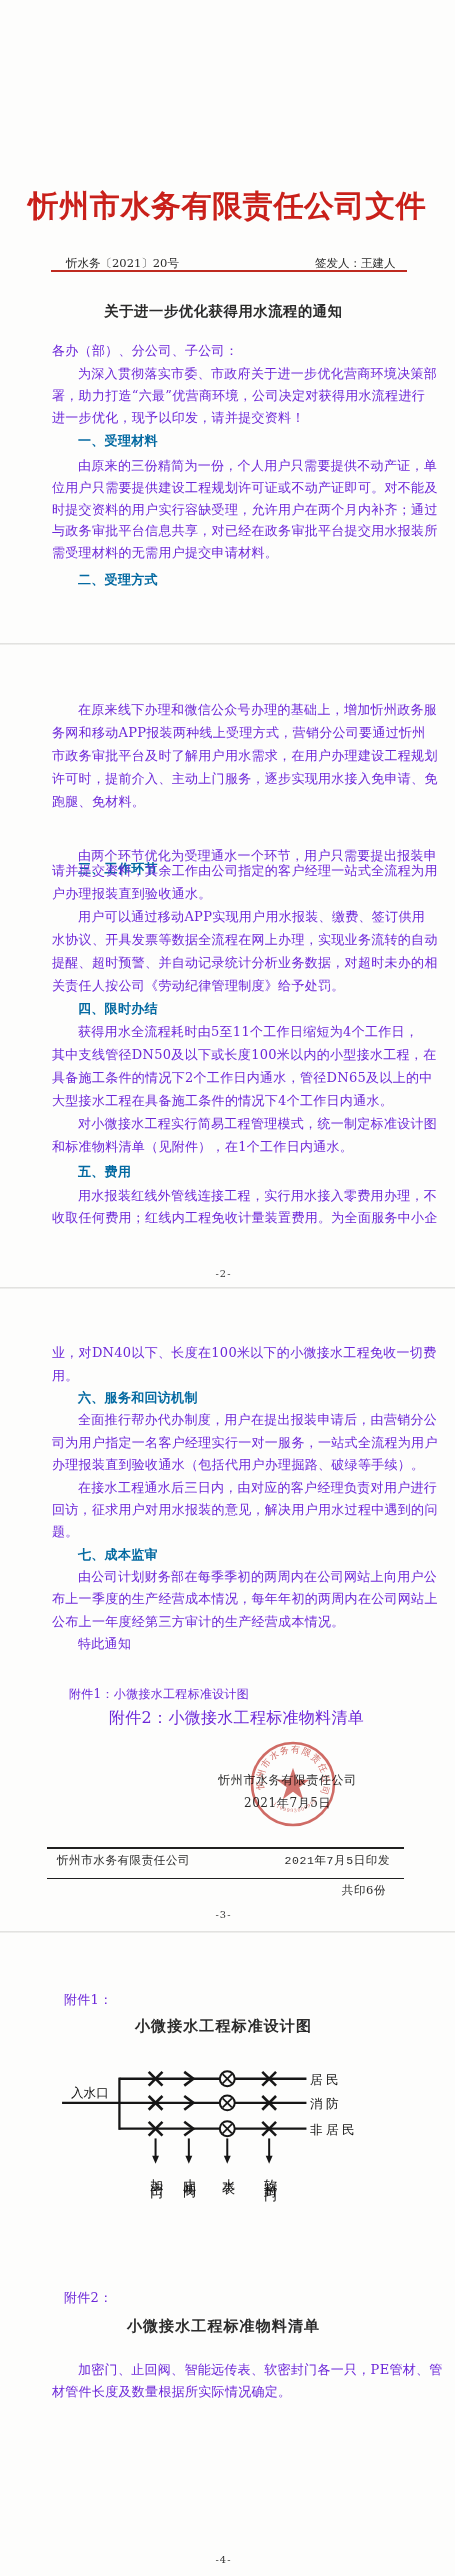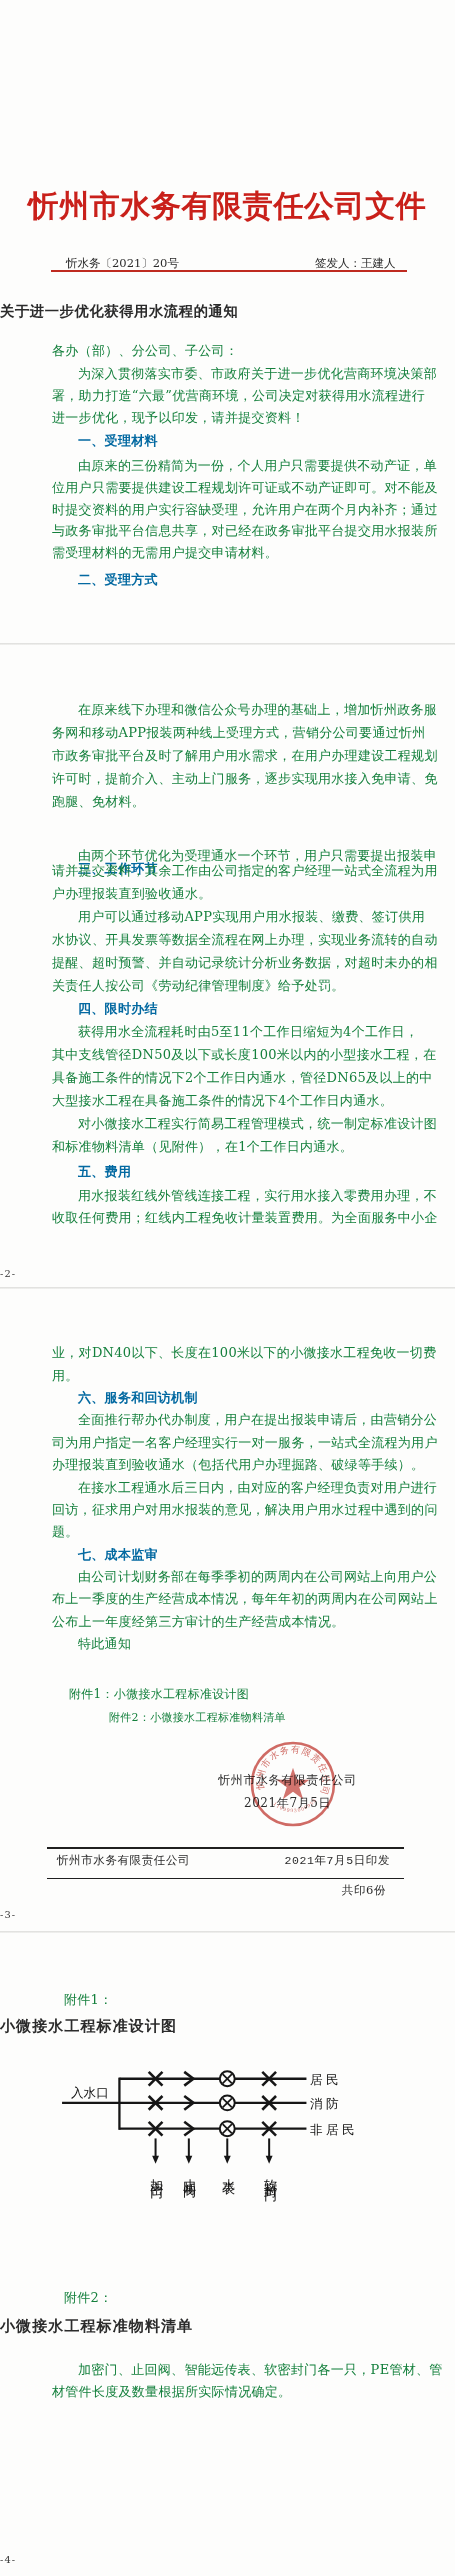--- a/index.html
+++ b/index.html
@@ -7,24 +7,24 @@
     position:relative; width:455px; height:2576px; margin:0 auto;
     background:#fdfdfc; overflow:hidden;
     font-family:"DejaVu Serif", serif; color:#2b2b2b;
   }
   .pagebreak {
     position:absolute; left:0; width:455px; height:1.7px;
     background:linear-gradient(to bottom,#dcdcda,#f3f3f1);
   }
   .ln {
     position:absolute; height:18.4px; font-size:13px; line-height:17px;
-    letter-spacing:0.3px; white-space:nowrap; color:#15803d;
+    letter-spacing:0.3px; white-space:nowrap; color:#6d28d9;
   }
   .hd { font-family:"Liberation Sans", sans-serif; font-weight:700; color:#0369a1; }
-  .center { left:0; width:447px; text-align:left; }
+  .center { left:0; width:447px; text-align:center; }
   .org-title {
     position:absolute; top:185px; left:0; width:455px; text-align:center;
     font-size:30px; font-weight:700; letter-spacing:0.6px; line-height:41px;
     color:#c9201a; font-family:"DejaVu Serif", serif; white-space:nowrap;
   }
   .docno-row { position:absolute; font-size:11.5px; line-height:15px; color:#2a2a2a; white-space:nowrap;text-align:right; }
   .red-rule { position:absolute; top:270px; left:51px; width:356px; height:2.3px; background:#bf2a20; }
   .doc-title { position:absolute; top:302px; font-size:14.3px; font-weight:700; letter-spacing:0.6px; }
   .att-title { position:absolute; font-size:15px; font-weight:700; letter-spacing:1.1px; }
   .pageno { position:absolute; font-size:9.8px; letter-spacing:1.1px; color:#333; }
@@ -108,21 +108,21 @@
     <div class="ln" style="top:1456px;left:52px;">办理报装直到验收通水（包括代用户办理掘路、破绿等手续）。</div>
     <div class="ln" style="top:1479px;left:78px;">在接水工程通水后三日内，由对应的客户经理负责对用户进行</div>
     <div class="ln" style="top:1501px;left:52px;">回访，征求用户对用水报装的意见，解决用户用水过程中遇到的问</div>
     <div class="ln" style="top:1523px;left:52px;">题。</div>
     <div class="ln hd" style="top:1546px;left:78px;">七、成本监审</div>
     <div class="ln" style="top:1568px;left:78px;">由公司计划财务部在每季季初的两周内在公司网站上向用户公</div>
     <div class="ln" style="top:1590px;left:52px;">布上一季度的生产经营成本情况，每年年初的两周内在公司网站上</div>
     <div class="ln" style="top:1613px;left:52px;">公布上一年度经第三方审计的生产经营成本情况。</div>
     <div class="ln" style="top:1635px;left:78px;">特此通知</div>
     <div class="ln" style="top:1686px;left:69px;font-size:12px;">附件1：小微接水工程标准设计图</div>
-    <div class="ln" style="top:1709px;left:69px;font-size:11px;padding-left:40px;">附件2：小微接水工程标准物料清单</div>
+    <div class="ln" style="top:1709px;left:69px;font-size:16px;padding-left:40px;">附件2：小微接水工程标准物料清单</div>
 
     <div class="sig" style="top:1772px;">忻州市水务有限责任公司</div>
     <div class="sig" style="top:1795px;">2021年7月5日</div>
 
     <div class="seal-wrap">
       <svg width="90" height="90" viewBox="0 0 156 156">
         <defs>
           <path id="sealArcTop" d="M 30 95 A 52 52 0 1 1 126 95" fill="none"></path>
           <path id="sealArcBottom" d="M 36 104 A 50 50 0 0 0 120 104" fill="none"></path>
         </defs>

